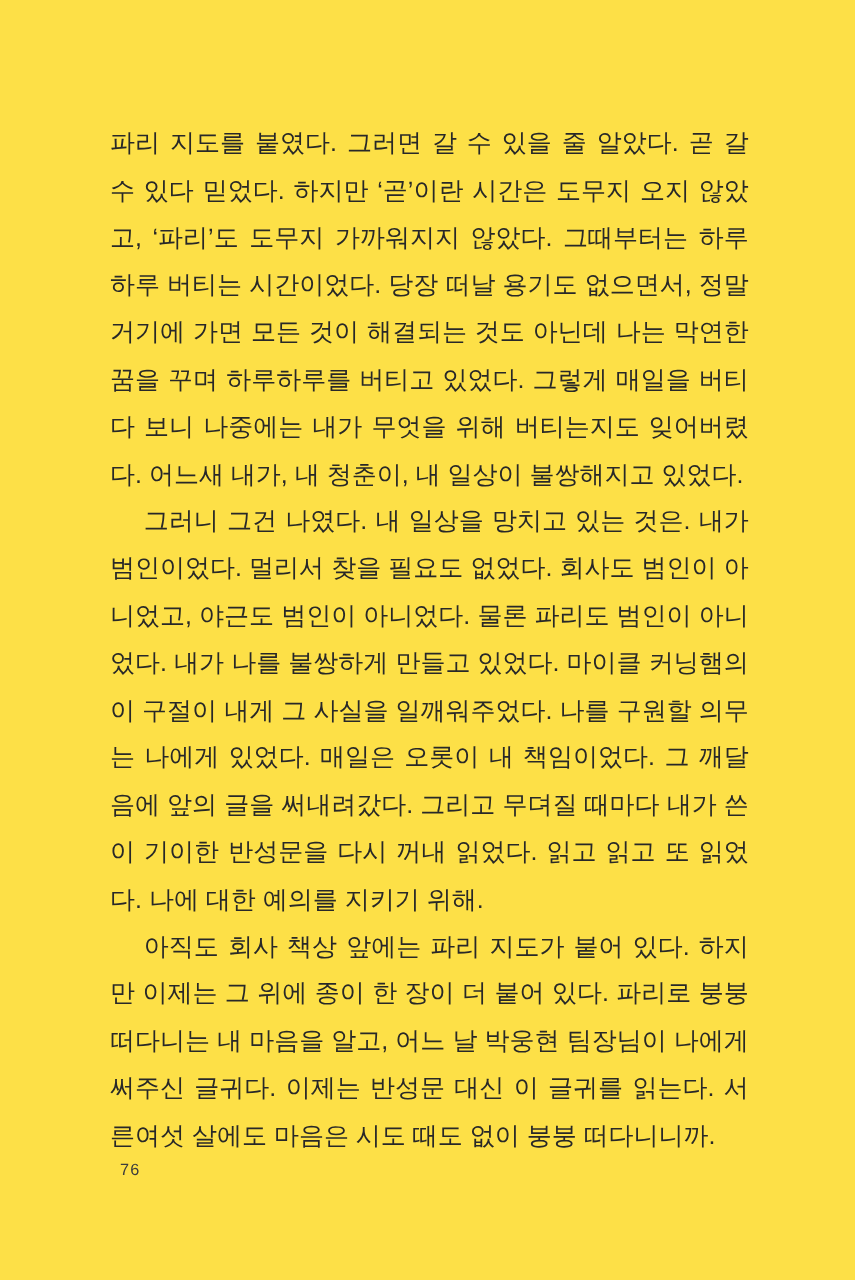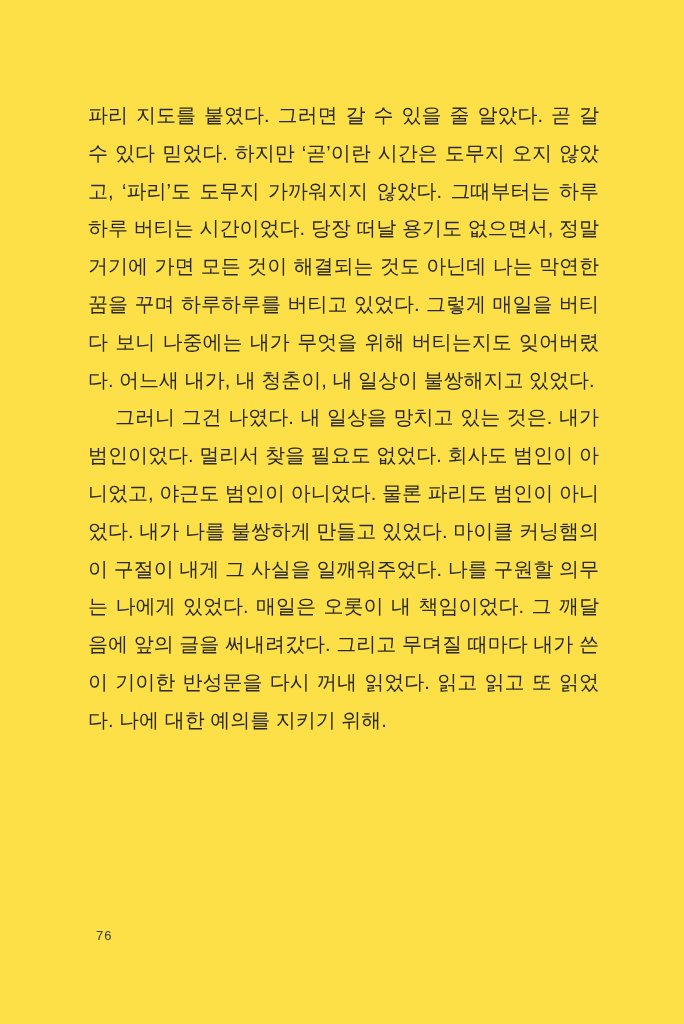--- a/index.html
+++ b/index.html
@@ -43,15 +43,16 @@
     letter-spacing: 1px;
   }
 </style>
 </head>
 <body>
 
 <div class="book-page">
   <div class="text-block">
     <p>파리 지도를 붙였다. 그러면 갈 수 있을 줄 알았다. 곧 갈 수 있다 믿었다. 하지만 ‘곧’이란 시간은 도무지 오지 않았고, ‘파리’도 도무지 가까워지지 않았다. 그때부터는 하루하루 버티는 시간이었다. 당장 떠날 용기도 없으면서, 정말 거기에 가면 모든 것이 해결되는 것도 아닌데 나는 막연한 꿈을 꾸며 하루하루를 버티고 있었다. 그렇게 매일을 버티다 보니 나중에는 내가 무엇을 위해 버티는지도 잊어버렸다. 어느새 내가, 내 청춘이, 내 일상이 불쌍해지고 있었다.</p>
     <p class="indent">그러니 그건 나였다. 내 일상을 망치고 있는 것은. 내가 범인이었다. 멀리서 찾을 필요도 없었다. 회사도 범인이 아니었고, 야근도 범인이 아니었다. 물론 파리도 범인이 아니었다. 내가 나를 불쌍하게 만들고 있었다. 마이클 커닝햄의 이 구절이 내게 그 사실을 일깨워주었다. 나를 구원할 의무는 나에게 있었다. 매일은 오롯이 내 책임이었다. 그 깨달음에 앞의 글을 써내려갔다. 그리고 무뎌질 때마다 내가 쓴 이 기이한 반성문을 다시 꺼내 읽었다. 읽고 읽고 또 읽었다. 나에 대한 예의를 지키기 위해.</p>
+    <p class="indent">아직도 회사 책상 앞에는 파리 지도가 붙어 있다. 하지만 이제는 그 위에 종이 한 장이 더 붙어 있다. 파리로 붕붕 떠다니는 내 마음을 알고, 어느 날 박웅현 팀장님이 나에게 써주신 글귀다. 이제는 반성문 대신 이 글귀를 읽는다. 서른여섯 살에도 마음은 시도 때도 없이 붕붕 떠다니니까.</p>
   </div>
   <div class="page-number">76</div>
 </div>
 
 </body></html>

